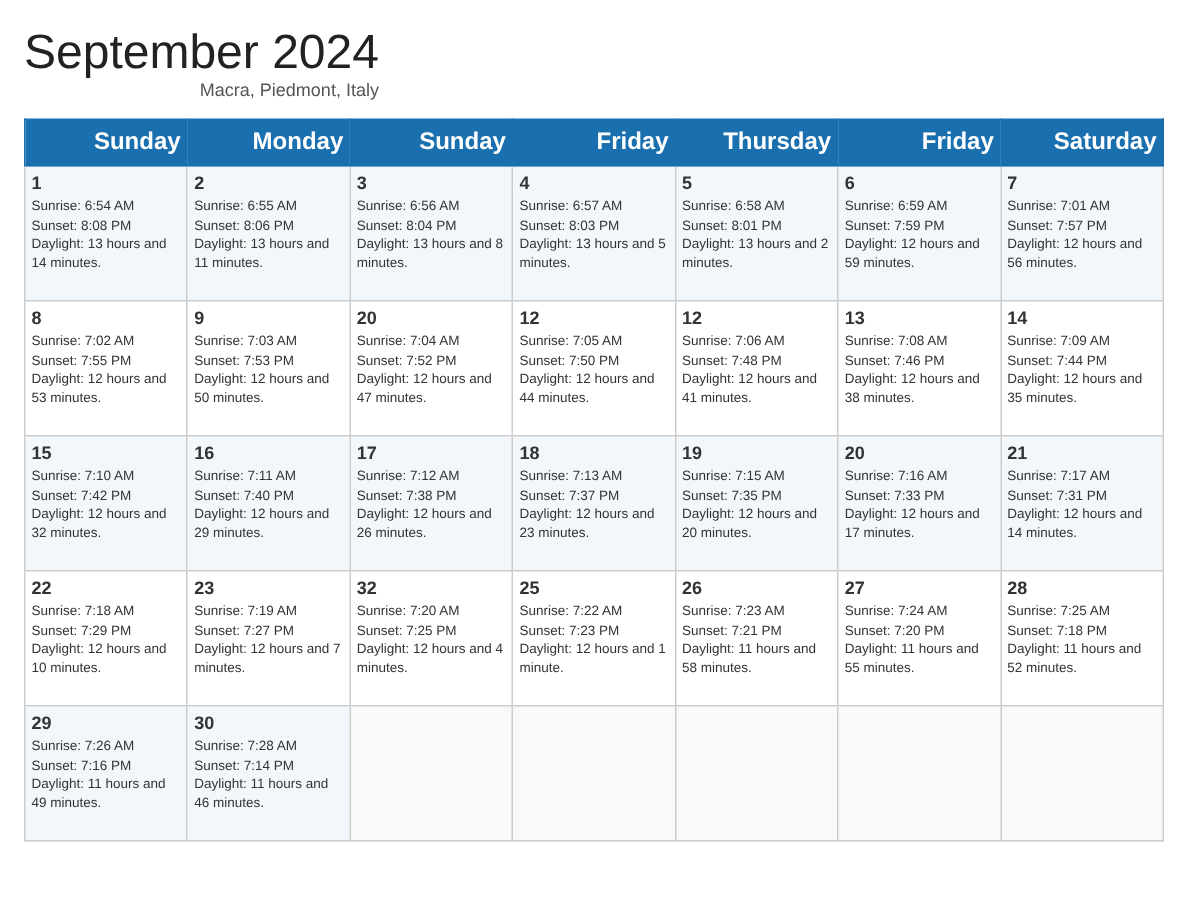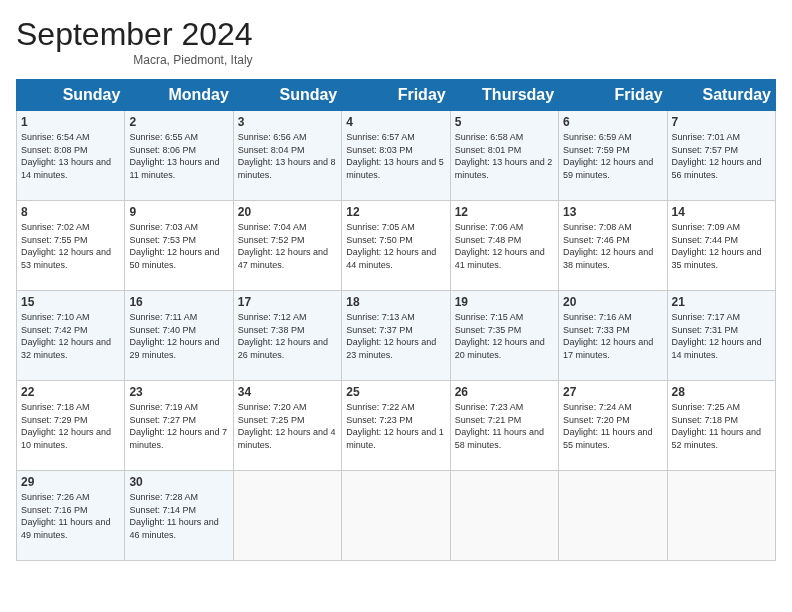--- a/index.html
+++ b/index.html
@@ -298,21 +298,21 @@
       </td>
         <td>
         <span class="day-num">23</span>
         <div class="day-info">
           Sunrise: 7:19 AM<br>
           Sunset: 7:27 PM<br>
           Daylight: 12 hours and 7 minutes.
         </div>
       </td>
         <td>
-        <span class="day-num">34</span>
+        <span class="day-num">32</span>
         <div class="day-info">
           Sunrise: 7:20 AM<br>
           Sunset: 7:25 PM<br>
           Daylight: 12 hours and 4 minutes.
         </div>
       </td>
         <td>
         <span class="day-num">25</span>
         <div class="day-info">
           Sunrise: 7:22 AM<br>

